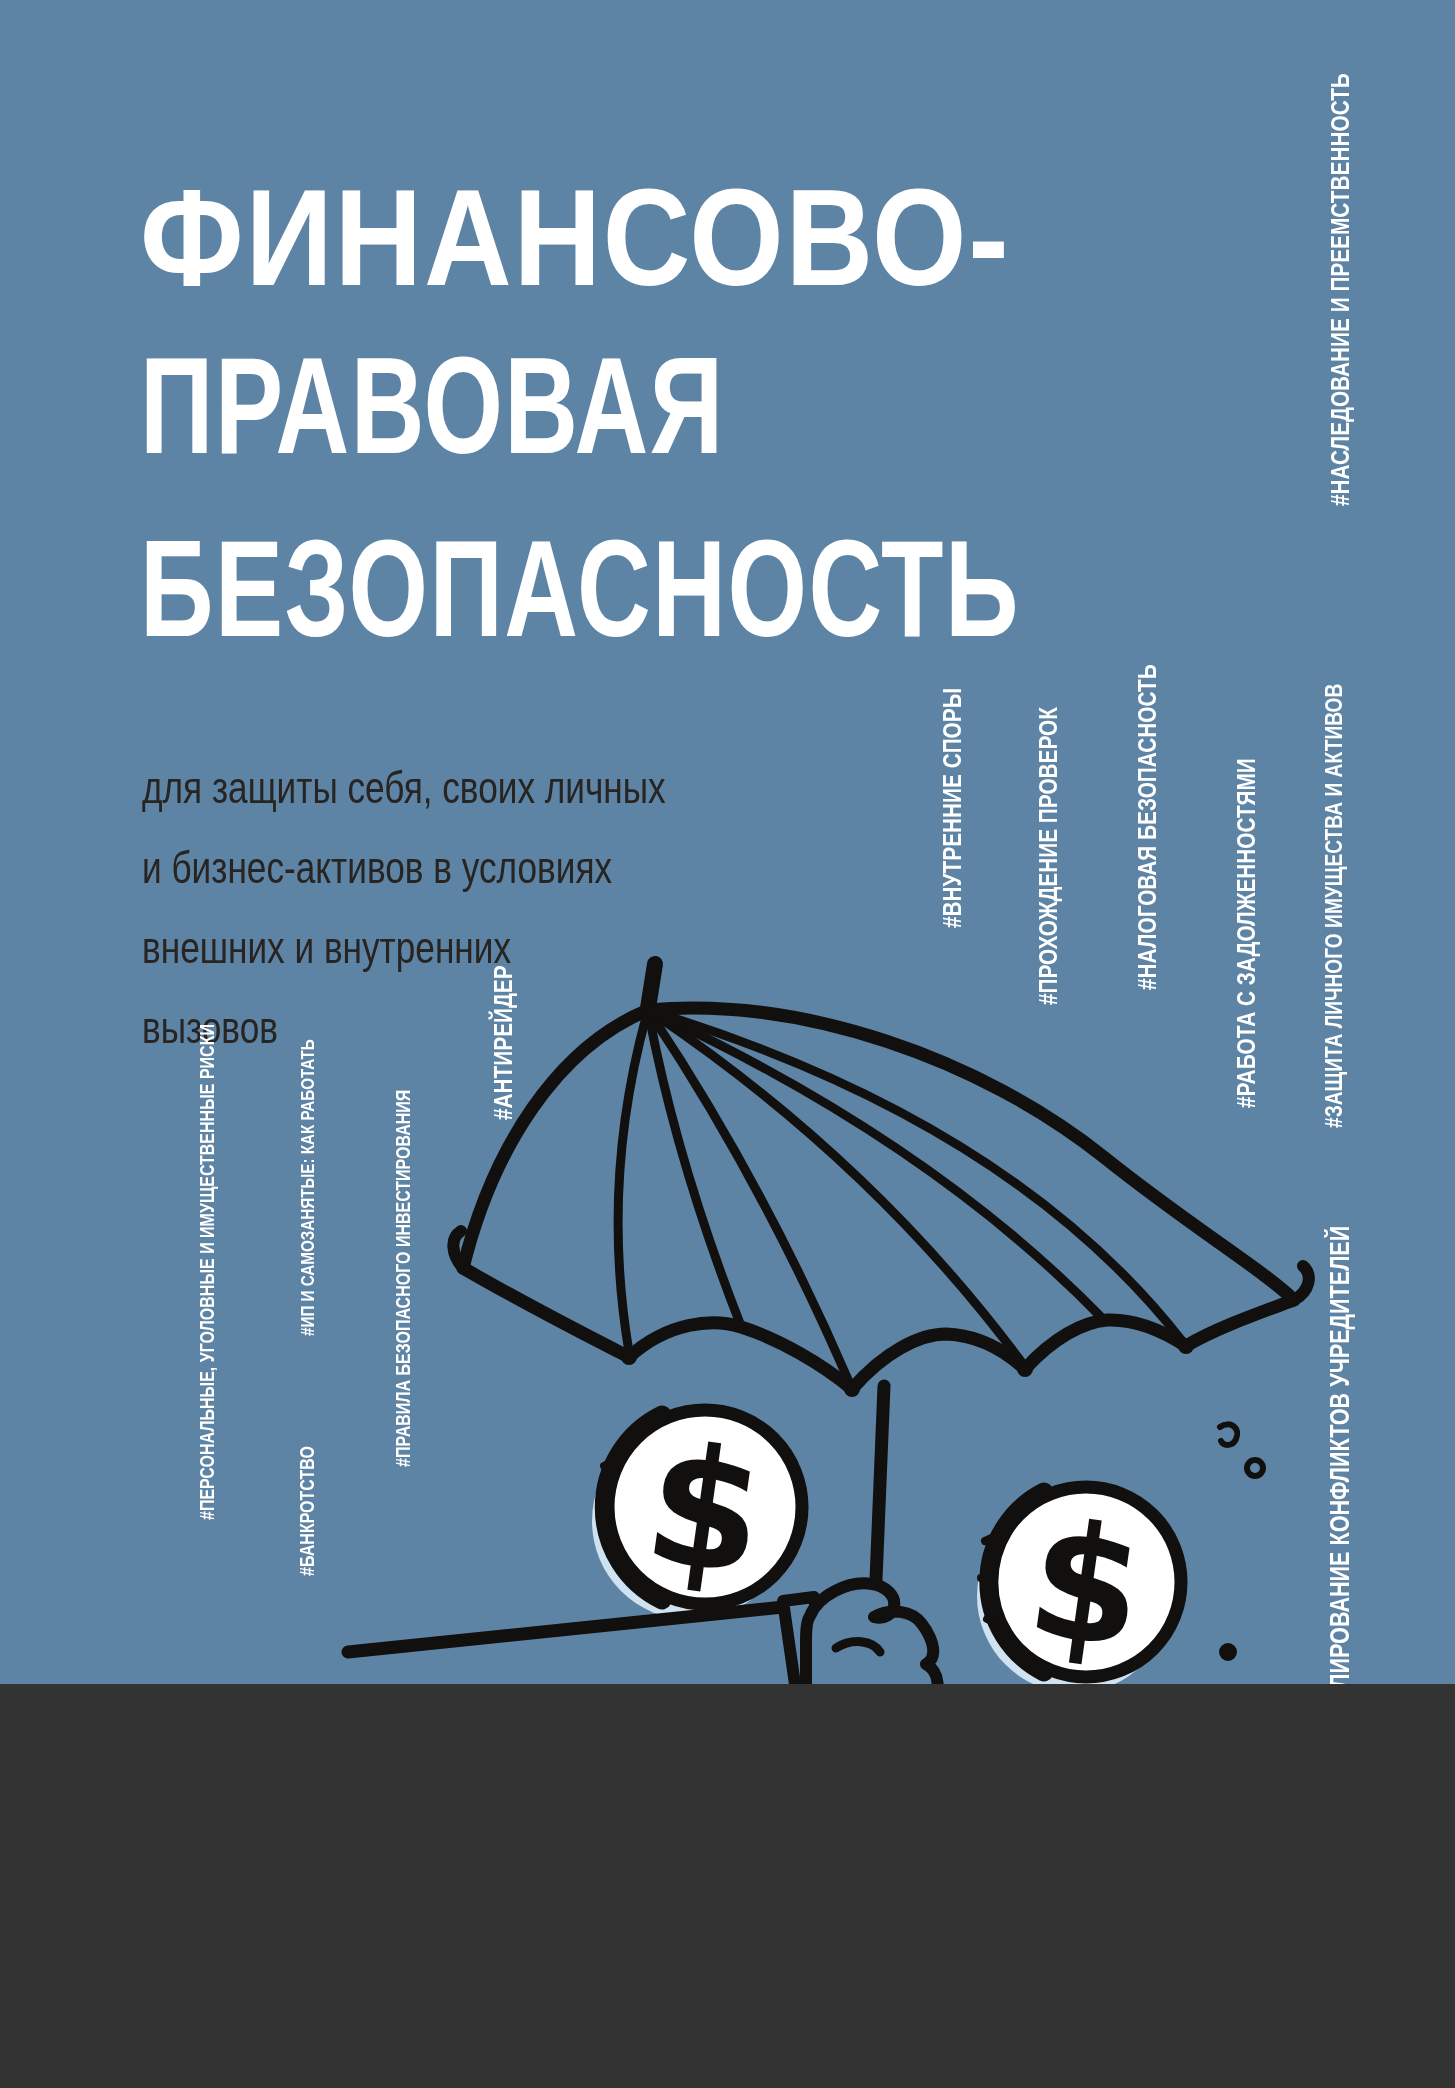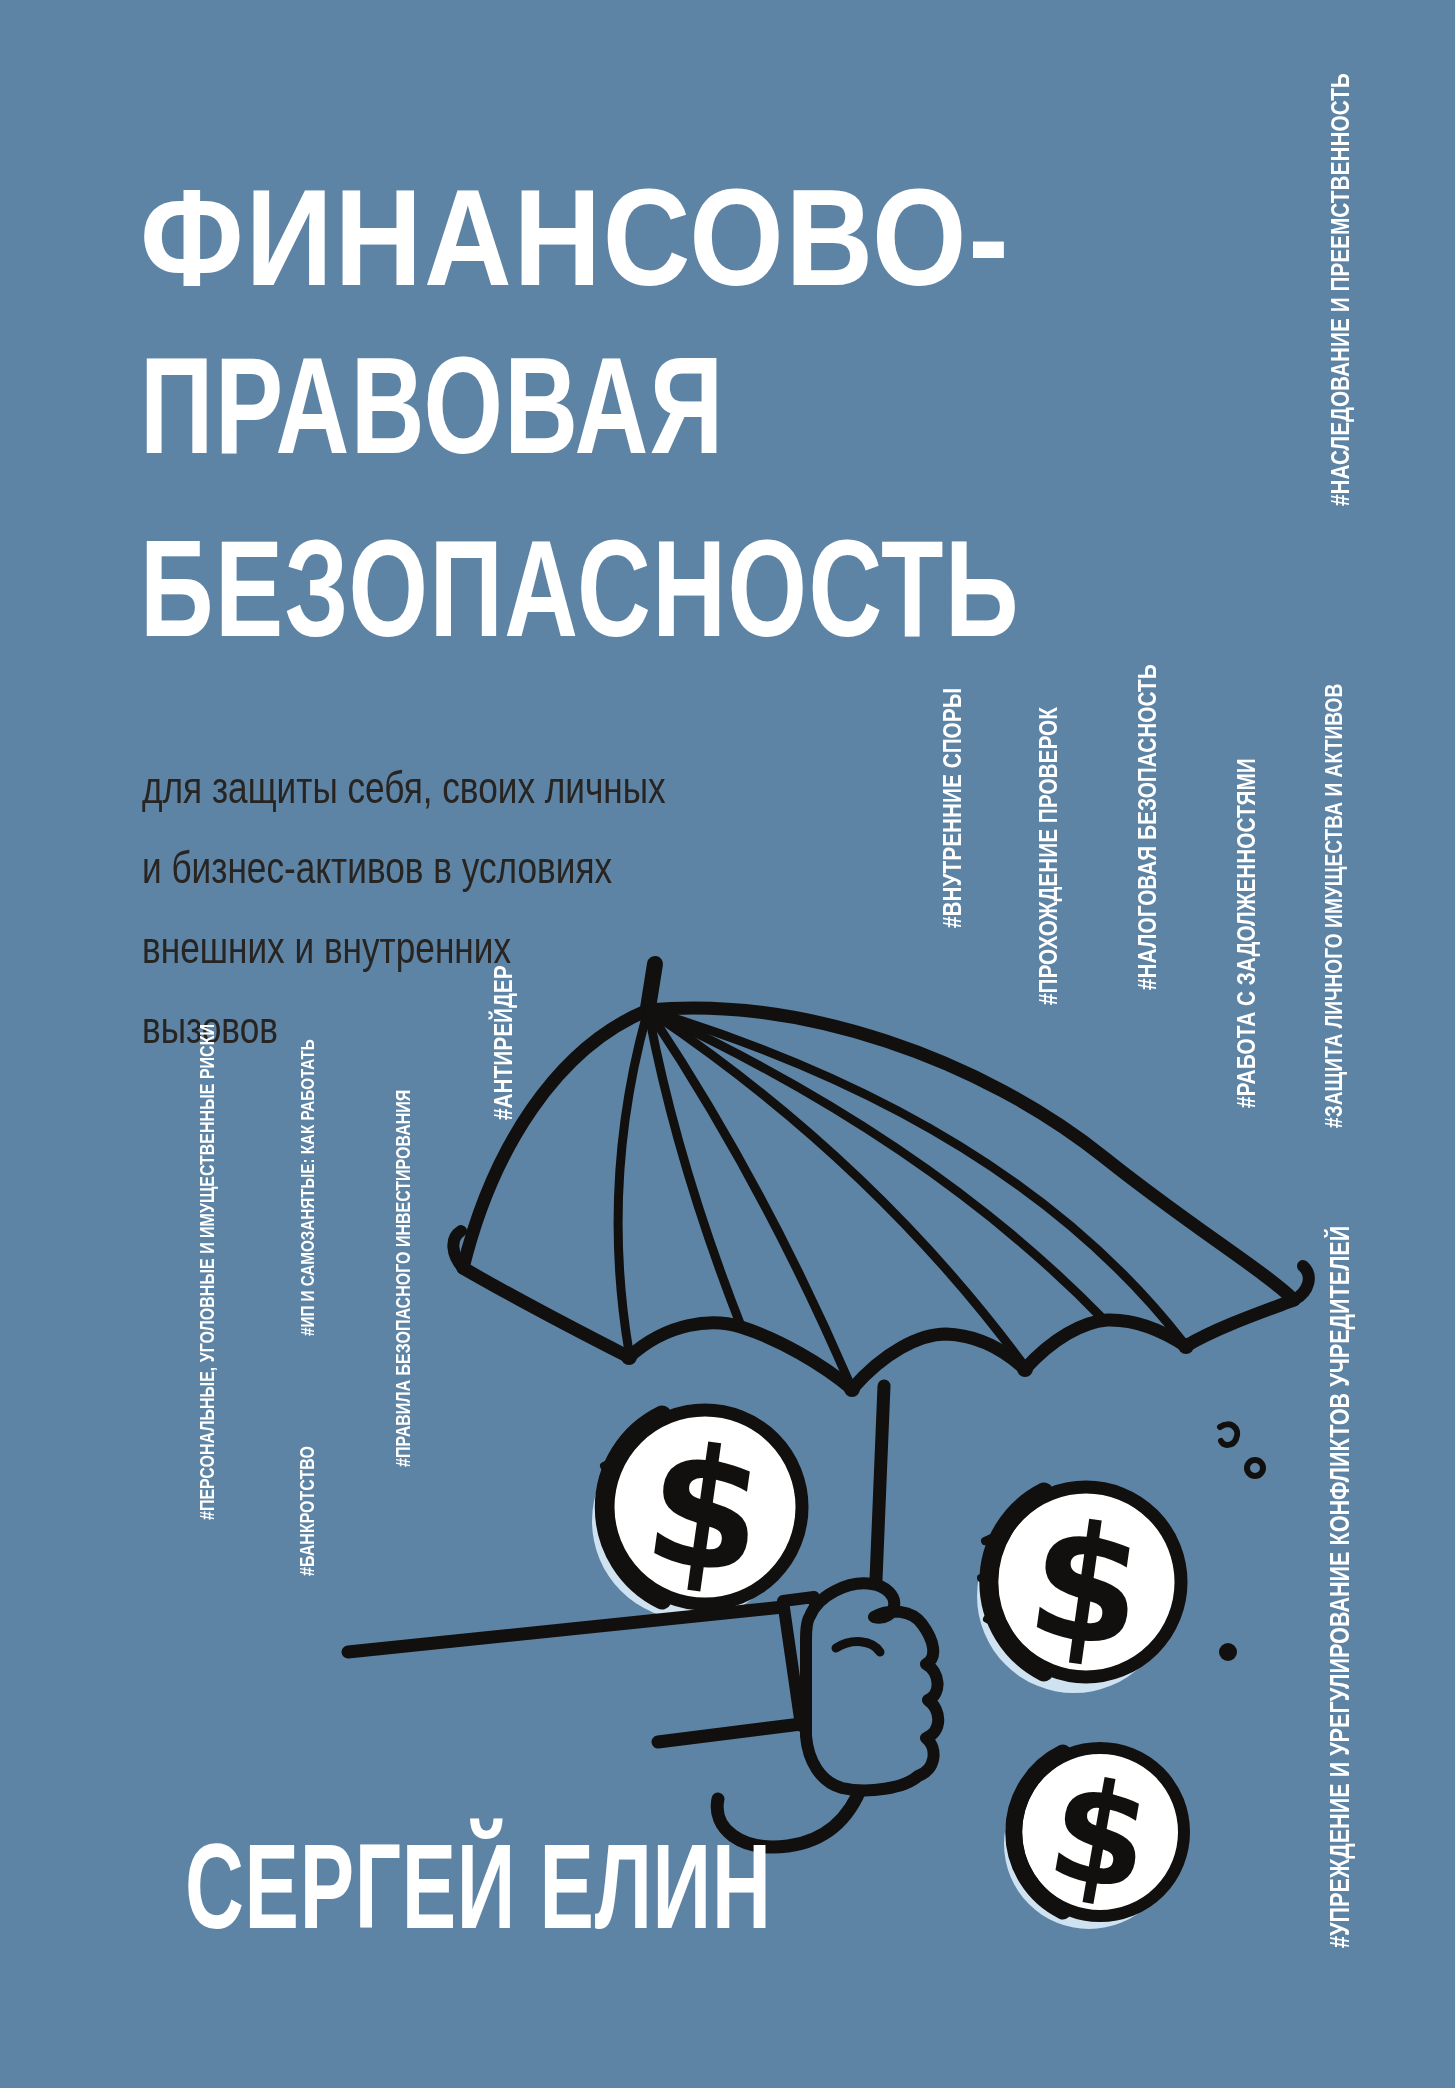--- a/index.html
+++ b/index.html
@@ -1,18 +1,18 @@
 <!DOCTYPE html>
 <html><head>
 <meta charset="utf-8">
 <style>
   html,body{margin:0;padding:0;background:#333;}
   .cover{
     position:relative;
-    width:1455px;height:2088px;
+    width:1455px;height:1684px;
     background:#5e84a5;
     overflow:hidden;
     font-family:"Liberation Sans", sans-serif;
   }
   .title-line{
     position:absolute;left:140px;
     color:#ffffff;font-weight:bold;font-size:138px;line-height:1;
     letter-spacing:2px;white-space:nowrap;
     transform-origin:0 0;
   }

